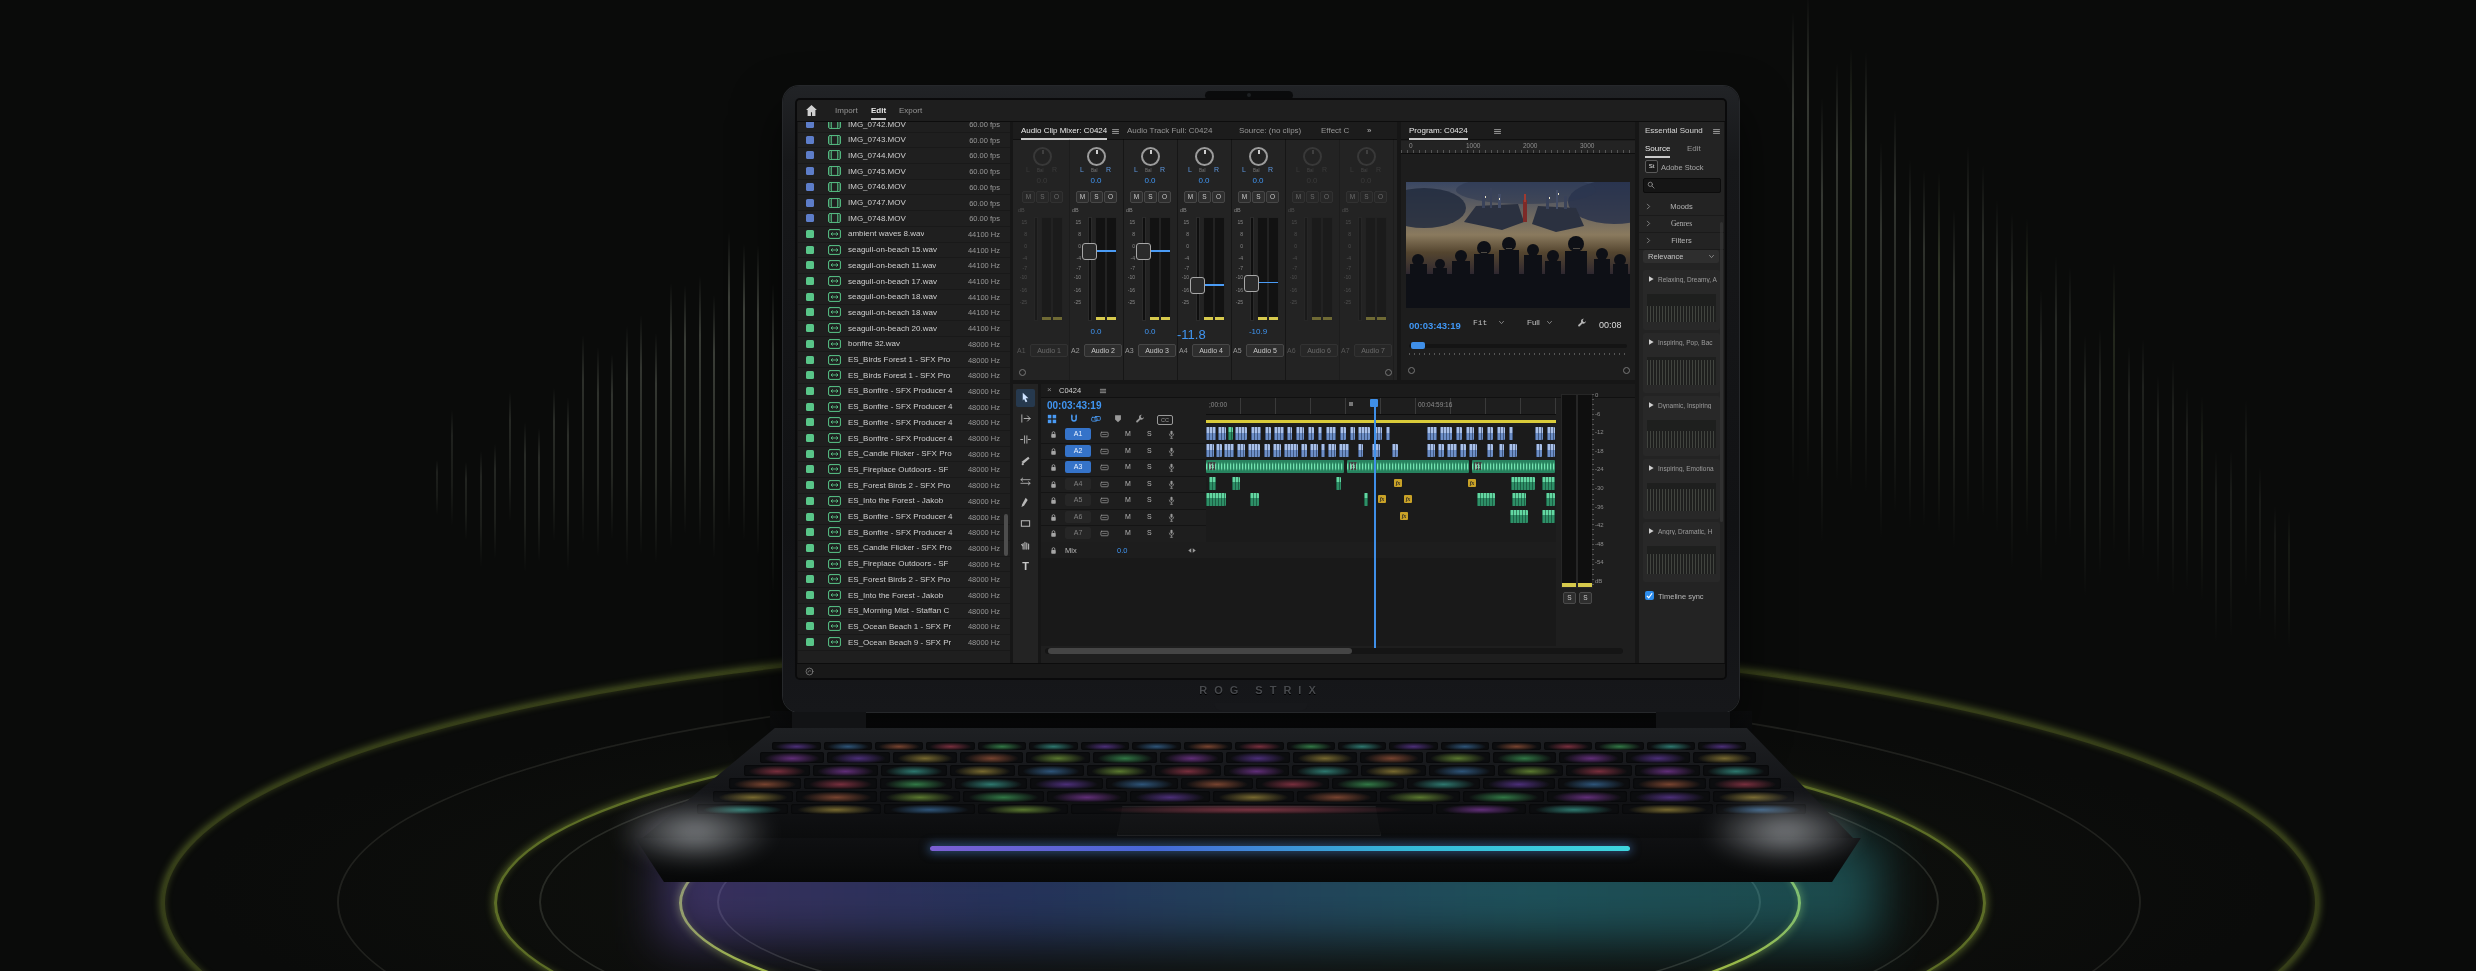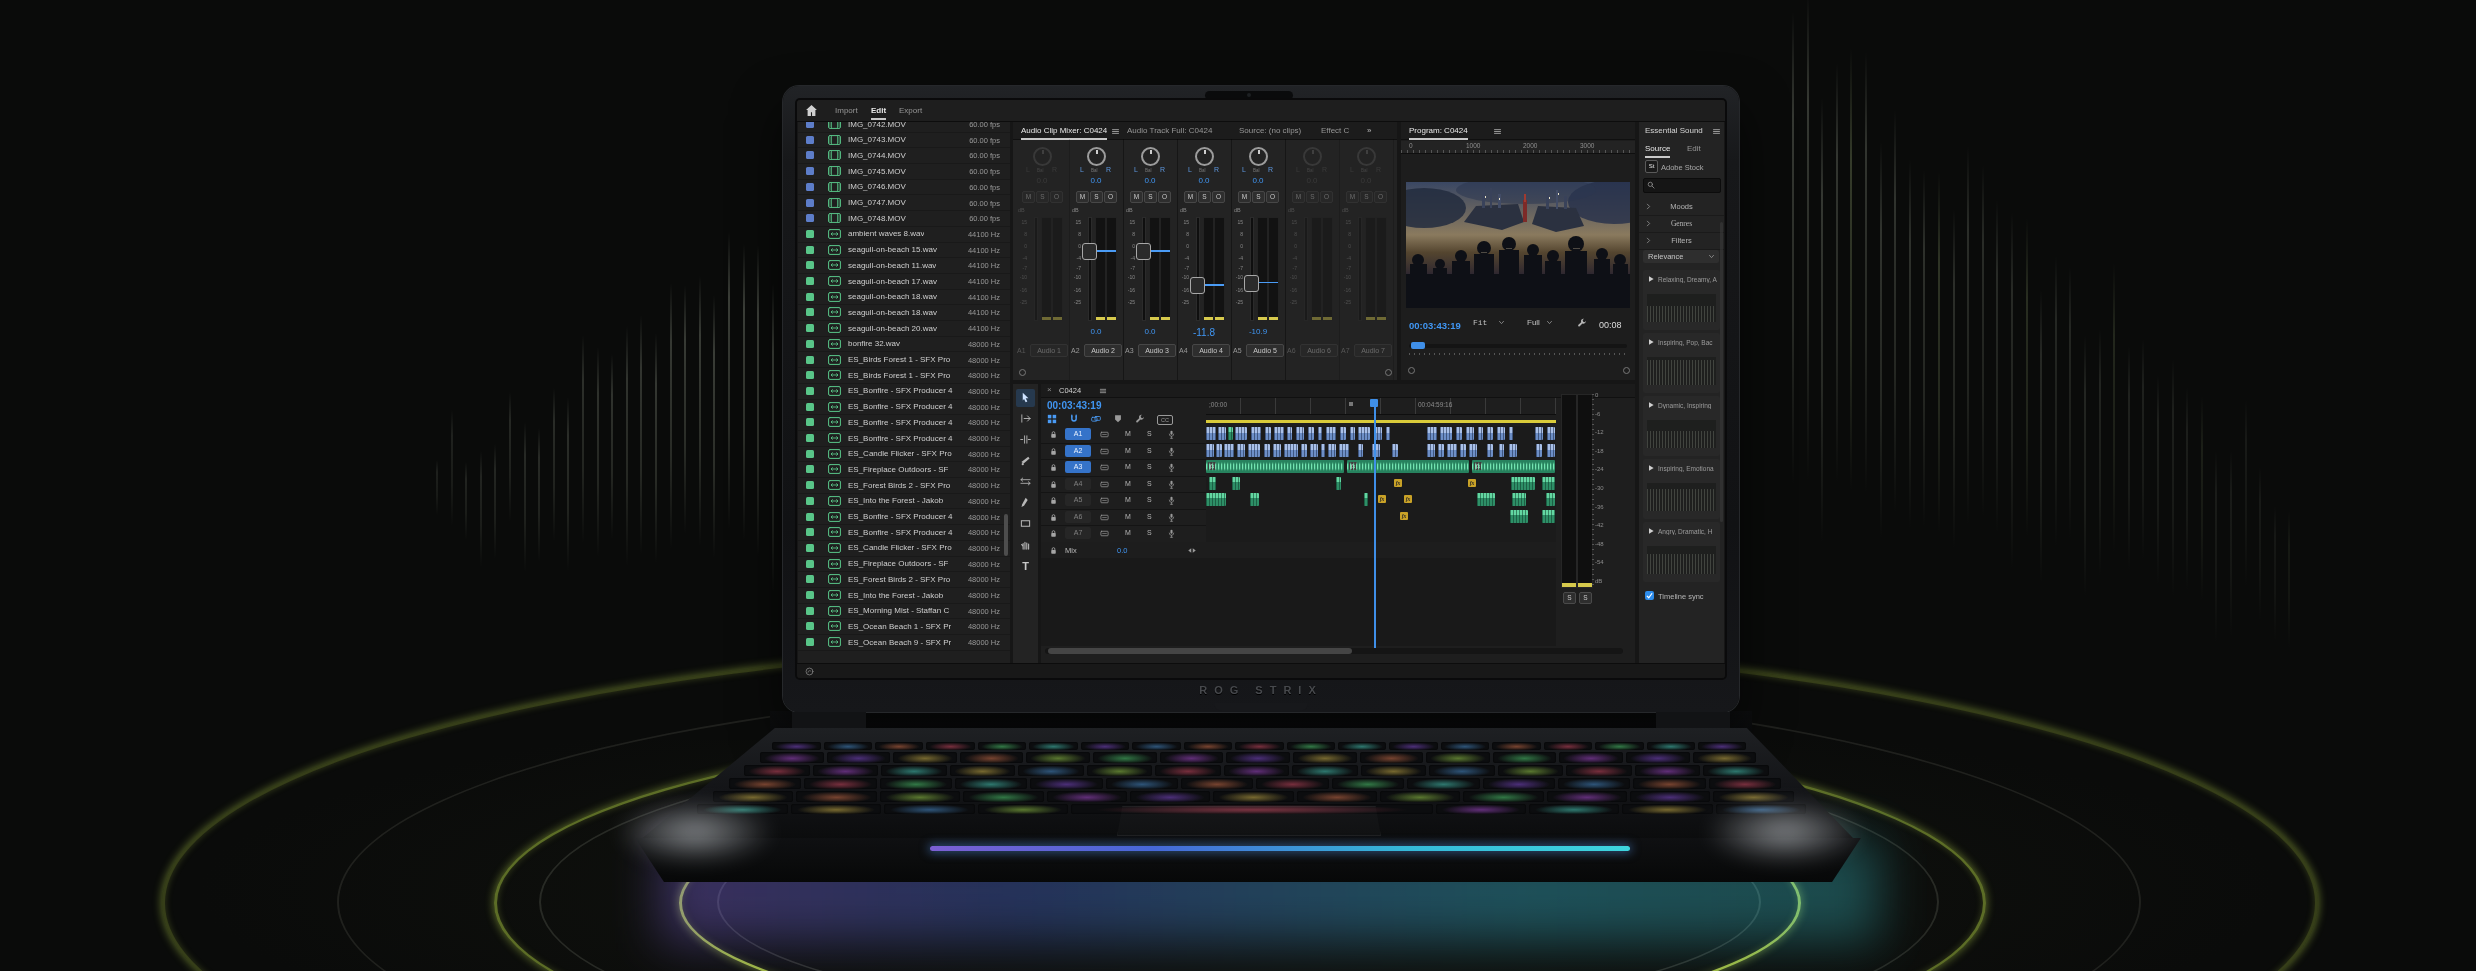--- a/index.html
+++ b/index.html
@@ -784,21 +784,21 @@
             <span style="left: 0px; top: 160px; width: 12px; text-align: right; font-size: 5px; color: rgb(138, 138, 138); position: absolute;">-25</span>
             <div style="left: 19px; top: 78px; width: 2px; height: 102px; background: rgb(15, 15, 15); border: 1px solid rgb(43, 43, 43); position: absolute;"></div>
             <div style="left: 26px; top: 78px; width: 9px; height: 102px; background: rgb(18, 18, 18); border: 1px solid rgb(34, 34, 34); position: absolute;">
               <div style="left: 0px; bottom: 0px; width: 9px; height: 3px; background: rgb(214, 201, 76); position: absolute;"></div>
             </div>
             <div style="left: 37px; top: 78px; width: 9px; height: 102px; background: rgb(18, 18, 18); border: 1px solid rgb(34, 34, 34); position: absolute;">
               <div style="left: 0px; bottom: 0px; width: 9px; height: 3px; background: rgb(214, 201, 76); position: absolute;"></div>
             </div>
             <div style="left: 13px; top: 145.22px; width: 34px; height: 1.5px; background: rgb(74, 155, 245); position: absolute;"></div>
             <div style="left: 13px; top: 138.22px; width: 13px; height: 15px; background: rgb(43, 43, 43); border: 1px solid rgb(168, 168, 168); border-radius: 3px; position: absolute;"></div>
-            <span style="left: 0px; top: 188px; width: 54px; text-align: center; font-size: 10px; color: rgb(64, 150, 243); position: absolute;">-11.8</span>
+            <span style="left: 0px; top: 188px; width: 54px; font-size: 13px; color: rgb(64, 150, 243); position: absolute;">-11.8</span>
             <span style="left: 2px; top: 208px; font-size: 7px; color: rgb(153, 153, 153); position: absolute;">A4</span>
             <div class="btnbox" style="left: 15px; top: 205px; width: 36px; height: 11px; font-size: 7px; line-height: 11px; position: absolute;">Audio 4</div>
           </div>
           <div style="left: 218px; top: 17px; width: 54px; height: 241px; border-right: 1px solid rgba(0, 0, 0, 0.35); position: absolute;">
             <div style="left: 18px; top: 8px; width: 15px; height: 15px; border-radius: 50%; border: 2px solid rgb(156, 156, 156); position: absolute;">
               <div style="left: 6.5px; top: 1px; width: 2px; height: 4px; background: rgb(207, 207, 207); position: absolute;"></div>
             </div>
             <span style="left: 11px; top: 27px; font-size: 7px; color: rgb(93, 150, 221); position: absolute;">L</span>
             <span style="left: 22px; top: 29px; font-size: 4.5px; color: rgb(119, 119, 119); position: absolute;">Bal</span>
             <span style="left: 37px; top: 27px; font-size: 7px; color: rgb(93, 150, 221); position: absolute;">R</span>

